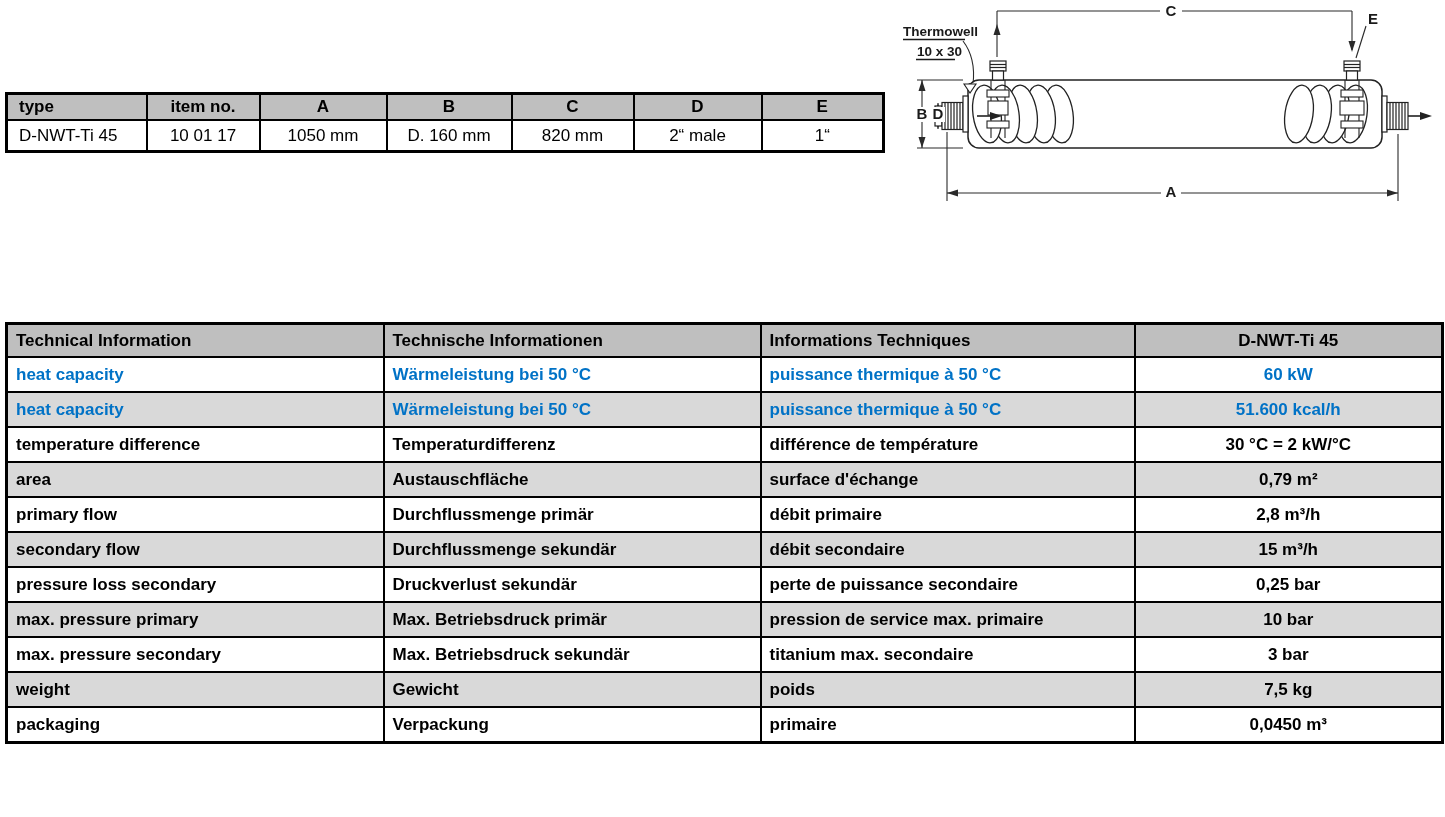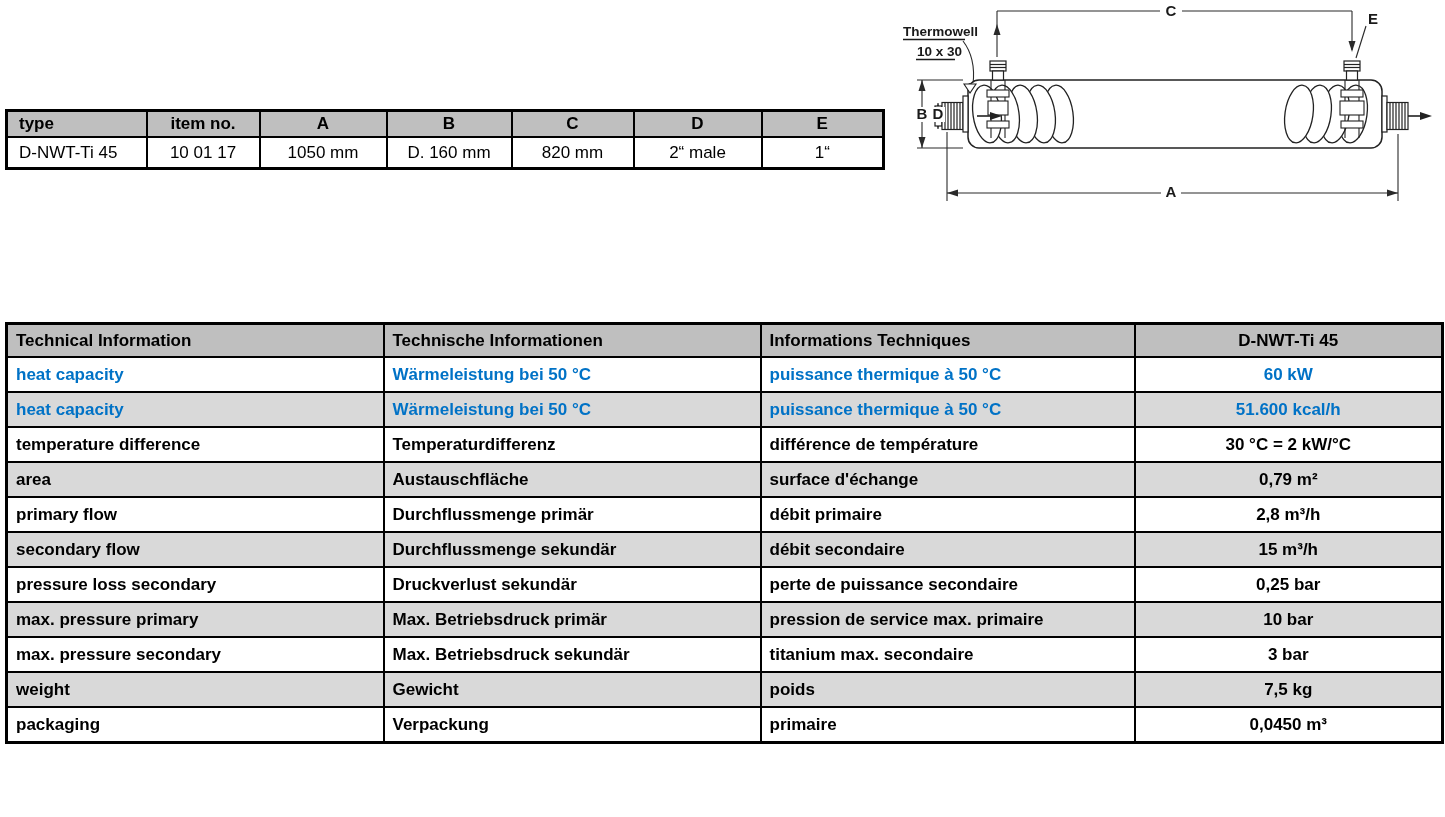--- a/index.html
+++ b/index.html
@@ -2,21 +2,21 @@
 <html style="--accent: #0072C6; --hdr-gray: #BFBFBF; --row-gray: #D9D9D9;"><head>
 <meta charset="utf-8">
 <style>
   :root { --accent:#0072C6; --hdr-gray:#BFBFBF; --row-gray:#D9D9D9; }
   html,body { margin:0; padding:0; background:#fff; }
   body { width:1445px; height:817px; position:relative; overflow:hidden;
          font-family:"Liberation Sans", sans-serif; color:#000; }
   table { border-collapse:collapse; table-layout:fixed; position:absolute; background:#fff; }
 
   
-  .dims-table { left:5px; top:109px; width:877px; border:3px solid #000; }
+  .dims-table { left:5px; top:92px; width:877px; border:3px solid #000; }
   .dims-table th, .dims-table td { border:2px solid #000; padding:0 4px; text-align:center; overflow:hidden; white-space:nowrap; }
   .dims-table th { background:var(--hdr-gray); font-weight:bold; font-size:17px; height:24px; }
   .dims-table td { font-size:17px; height:29px; }
   .dims-table th:first-child, .dims-table td:first-child { text-align:left; padding-left:11px; }
 
   
   .spec-table { left:5px; top:322px; width:1436px; border:3px solid #000; }
   .spec-table th, .spec-table td { border:2px solid #000; padding:0 8px; text-align:left;
       vertical-align:middle; overflow:hidden; white-space:nowrap; }
   .spec-table th { background:var(--hdr-gray); font-weight:bold; font-size:17px; height:31px; }

